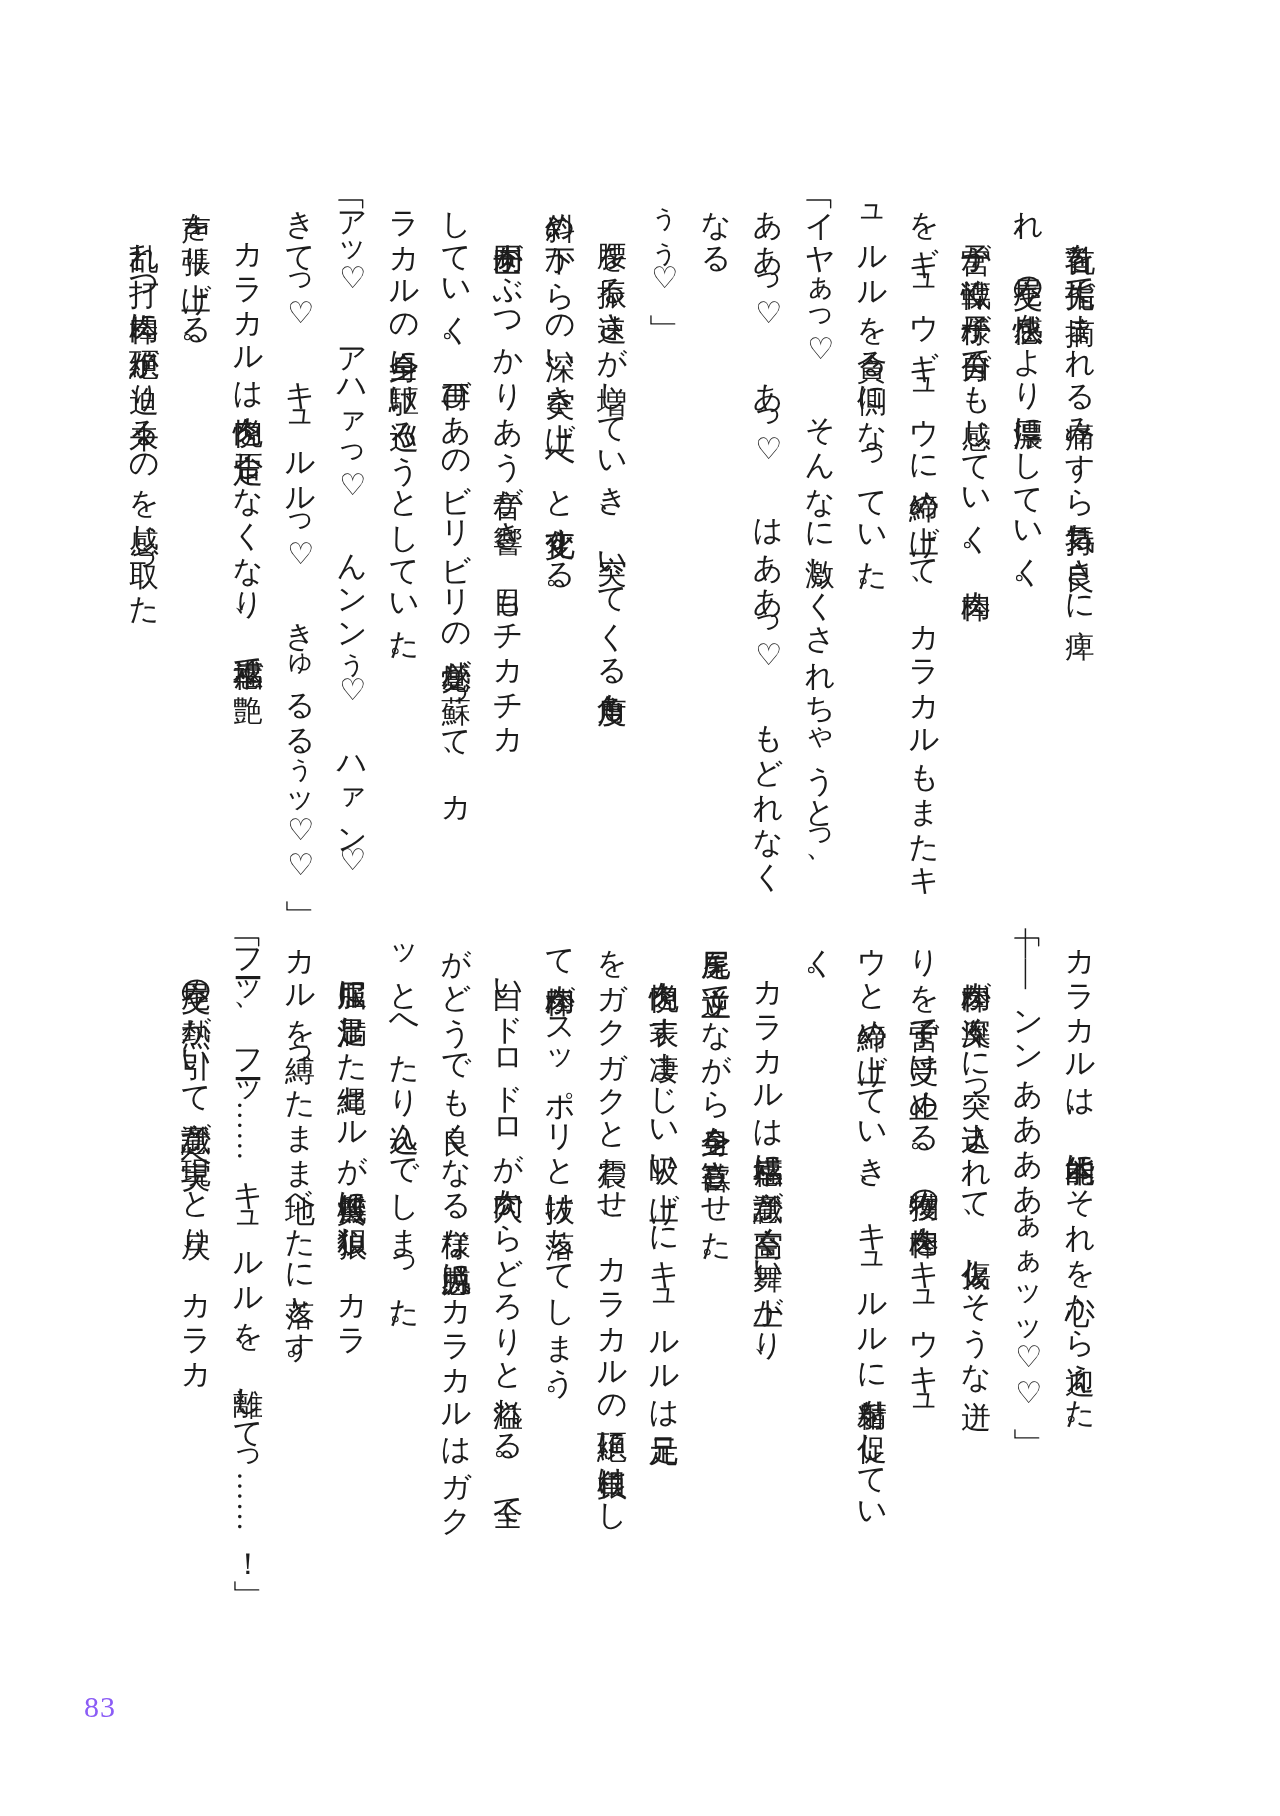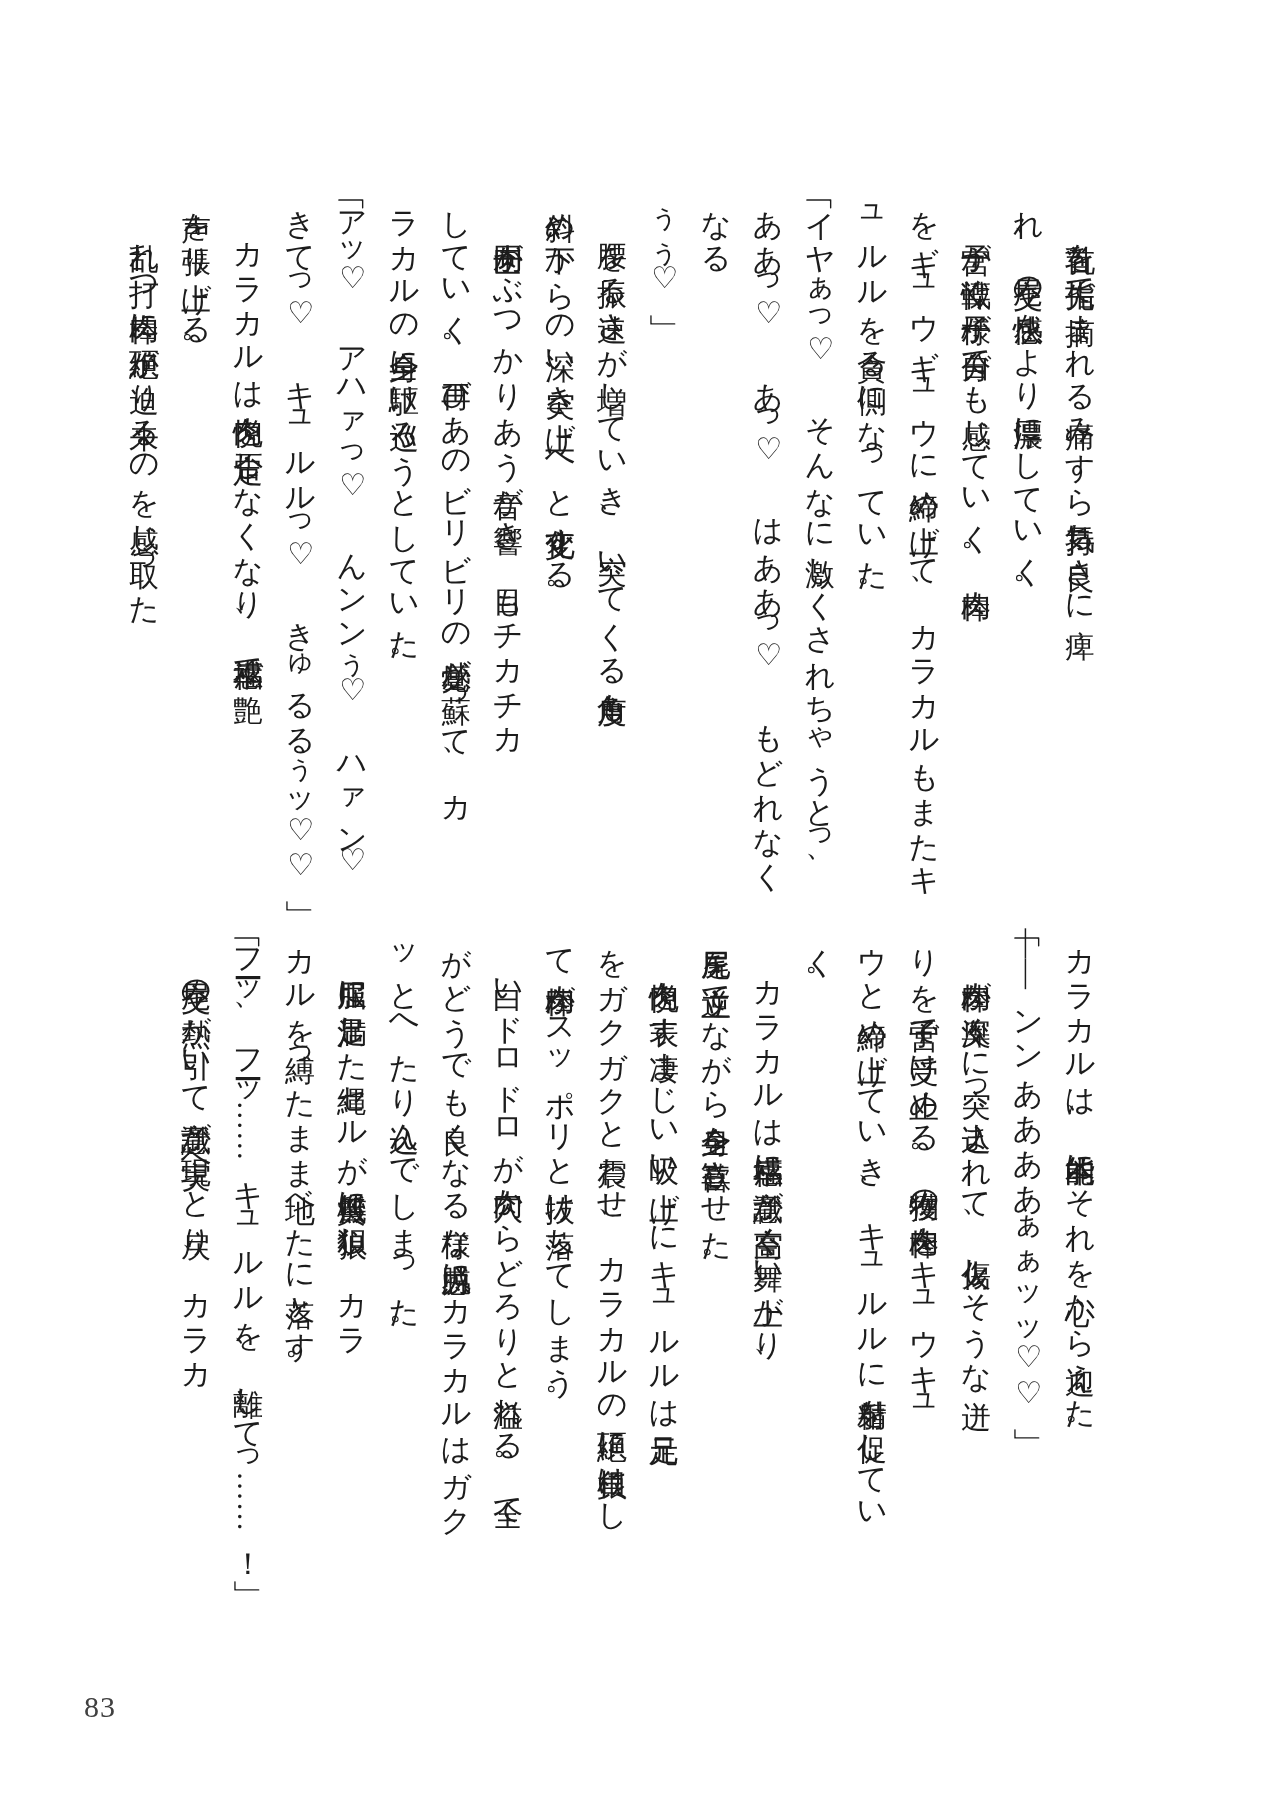--- a/index.html
+++ b/index.html
@@ -44,21 +44,21 @@
     padding: 0;
   }
   .para.indent {
     text-indent: 31px;
   }
   .page-number {
     position: absolute;
     left: 84px;
     top: 1690px;
     font-size: 30px;
-    color: #404040;
+    color: #8b5cf6;
     letter-spacing: 1px;
   }
 </style>
 </head>
 <body>
 
 <div class="page">
   <div class="text-block upper"><p class="para indent">乳首を指先で摘まれる痛みすら気持ち良さに痺
 れ、交尾の快感をより濃厚にしていく。</p><p class="para indent">子宮が戦慄く様子が自分でも感じていく。肉棒
 をギュウギュウに締め上げて、カラカルもまたキ

